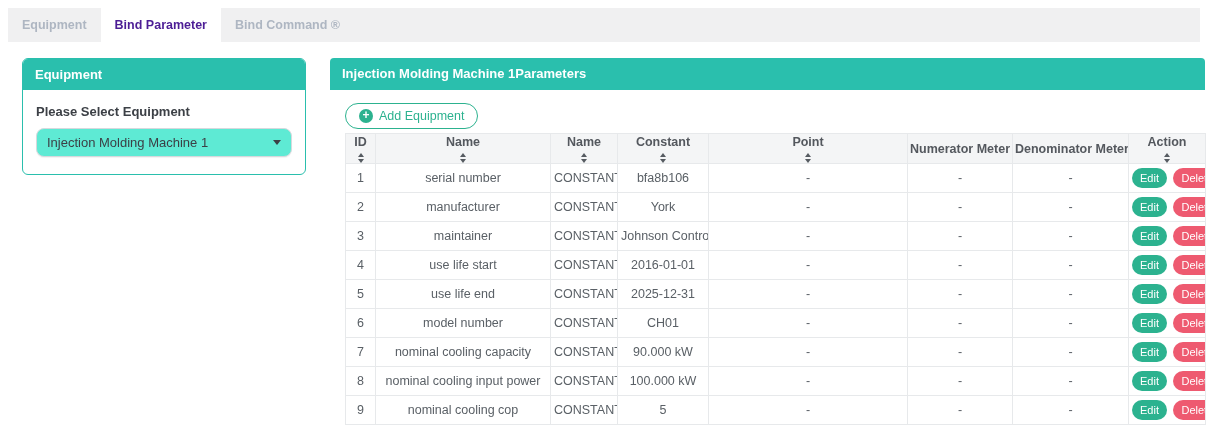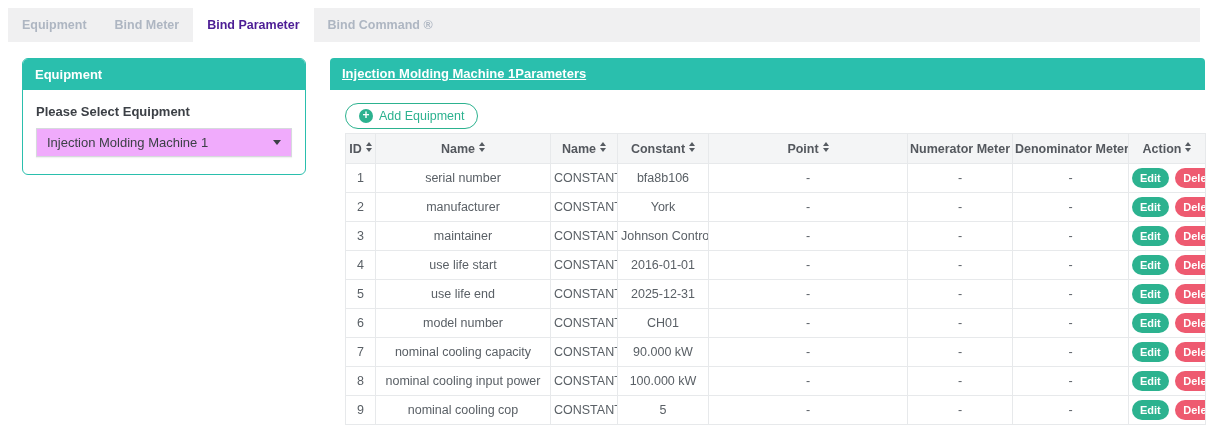--- a/index.html
+++ b/index.html
@@ -14,69 +14,68 @@
   .tab.active { background:#ffffff; color:#4c1d95; }
 
   
   .left-card { position:absolute; left:22px; top:58px; width:284px;
                border:1px solid var(--teal,#2abfad); border-radius:6px;
                overflow:hidden; background:#fff; }
   .card-header { background:var(--teal,#2abfad); color:#fff; font-weight:bold;
                  font-size:13px; padding:8px 12px; }
   .card-body { padding:11px 13px 17px; }
   .field-label { font-weight:bold; color:#3c4046; font-size:13px; margin:3px 0 9px; }
-  .select { height:29px; border:1px solid #d6d9dd; border-radius:0; background:#f0abfc;
+  .select { height:29px; border:1px solid #d6d9dd; border-radius:8px; background:#5eead4;
             display:flex; align-items:center; justify-content:space-between;
             padding:0 10px; font-size:13px; color:#3c4046; cursor:pointer;
             box-shadow:0 1px 1px rgba(0,0,0,0.05); }
   .caret-down { width:0; height:0; border-left:4px solid transparent;
                 border-right:4px solid transparent; border-top:5px solid #3c4046; }
 
   
   .right-panel { position:absolute; left:330px; top:58px; width:875px; }
   .panel-header { background:var(--teal,#2abfad); color:#fff; font-weight:bold;
                   font-size:13px; height:32px; line-height:32px; padding:0 12px;
-                  border-radius:4px 4px 0 0;text-decoration:underline; }
+                  border-radius:4px 4px 0 0; }
   .panel-body { padding:13px 0 0 15px; }
 
   .add-btn { display:inline-flex; align-items:center; gap:6px; background:#fff;
              border:1px solid var(--green,#2cb28f); color:var(--green,#2cb28f);
              border-radius:14px; padding:0 13px; height:26px; font-size:12.5px;
              cursor:pointer; }
   .plus-circle { width:14px; height:14px; border-radius:50%; background:var(--green,#2cb28f);
                  color:#fff; font-size:12px; line-height:13px; text-align:center;
                  font-weight:bold; display:inline-block; }
 
   
   table { border-collapse:collapse; table-layout:fixed; width:860px; margin-top:4px; }
   th, td { border:1px solid #e7e9eb; text-align:center; overflow:hidden;
            white-space:nowrap; }
   th { background:#f4f5f6; color:#54585e; font-weight:bold; font-size:12.5px;
        height:30px; padding:0 2px; cursor:pointer; }
   td { height:29px; color:#5a6066; font-size:12.5px; padding:0 3px; background:#fff; }
-  .th-inner { display:inline-flex; justify-content:center; gap:4px; }
+  .th-inner { display:inline-flex; align-items:center; justify-content:center; gap:4px;flex-direction:column; }
   .sort-icon { display:inline-flex; flex-direction:column; gap:2px; }
   .sort-icon i { display:block; width:0; height:0;
                  border-left:3.5px solid transparent; border-right:3.5px solid transparent; }
   .sort-icon .up   { border-bottom:4px solid #565b61; }
   .sort-icon .down { border-top:4px solid #565b61; }
 
   .btn { border:none; border-radius:11px; color:#fff; font-size:11px;
-         padding:4px 8px; cursor:pointer;font-weight:bold; }
+         padding:4px 8px; cursor:pointer; }
   .btn-edit { background:var(--green,#2cb28f); margin-right:3px; }
   .btn-delete { background:var(--red,#ee5a70); }
 </style>
 </head>
 <body>
 
 <div class="screen">
 
   <div class="tabbar">
     <div class="tab">Equipment</div>
-    <div class="tab">Bind Meter</div>
     <div class="tab active">Bind Parameter</div>
     <div class="tab">Bind Command ®</div>
   </div>
 
   <div class="left-card">
     <div class="card-header">Equipment</div>
     <div class="card-body">
       <div class="field-label">Please Select Equipment</div>
       <div class="select">
         <span>Injection Molding Machine 1</span>

